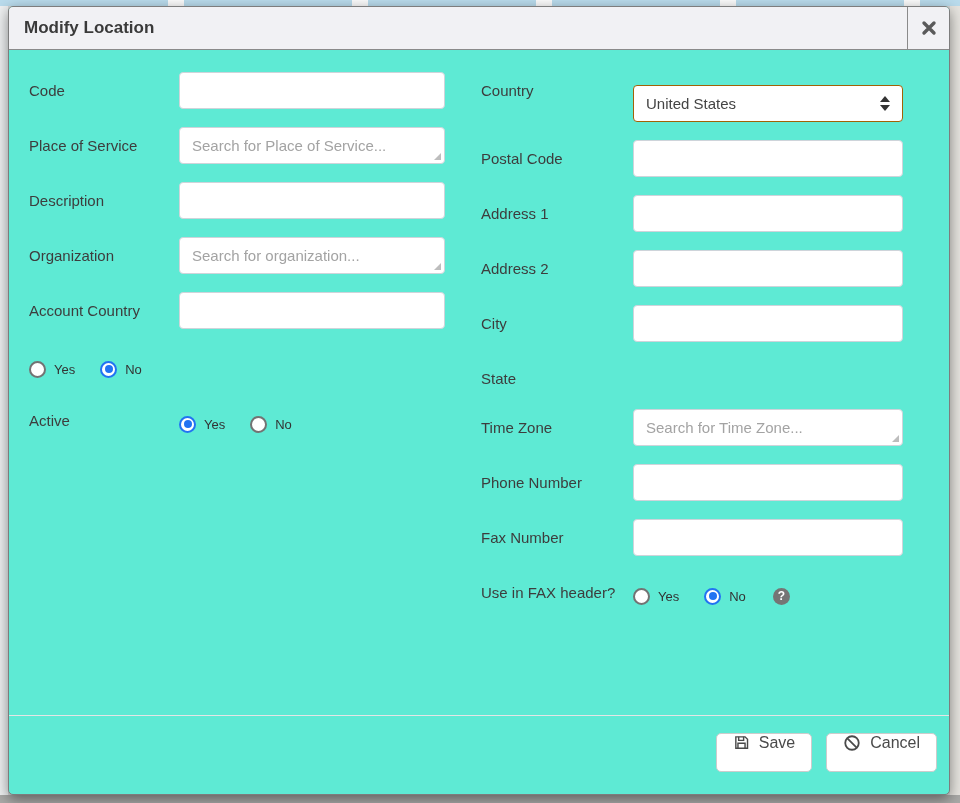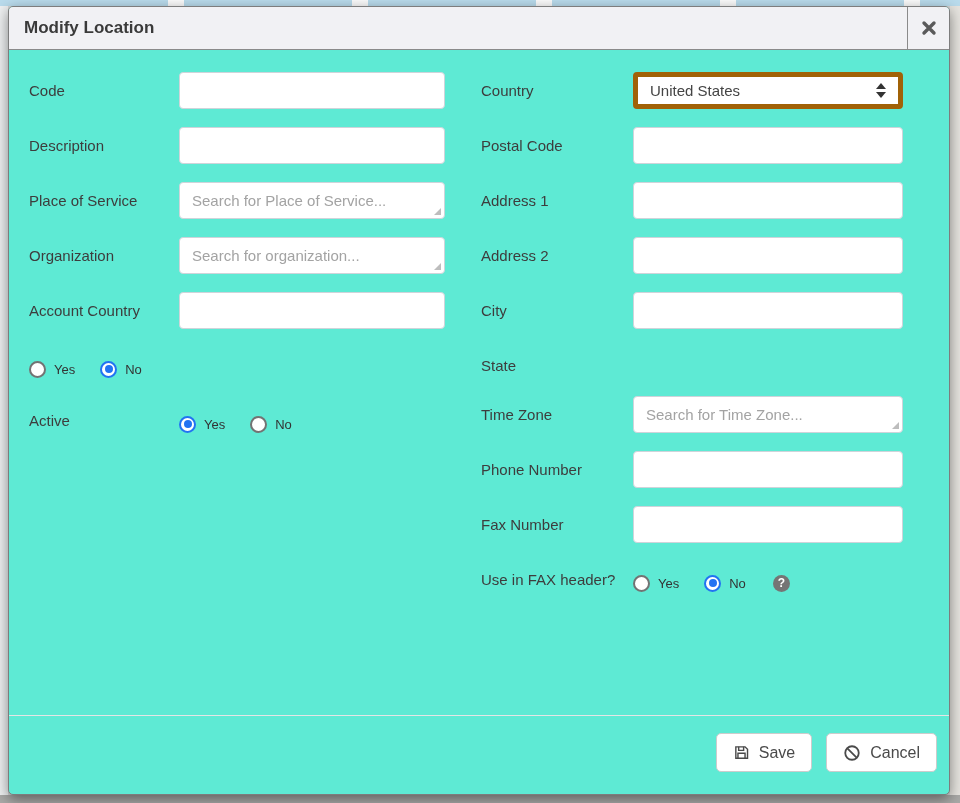--- a/index.html
+++ b/index.html
@@ -58,23 +58,23 @@
     position:relative; height:37px; border:1px solid #ced4da; border-radius:4px;
     background:#fff; display:flex; align-items:center; padding:0 12px; cursor:pointer;
     overflow:hidden;
   }
   .combo .ph { color:#a3a3a3; font-size:15px; white-space:nowrap; }
   .combo::after {
     content:""; position:absolute; right:3px; bottom:3px; width:0; height:0;
     border-left:7px solid transparent; border-bottom:7px solid #bdbdbd;
   }
   .select {
-    height:37px; border:5px solid #a16207; border-radius:4px; background:#fff;
+    height:37px; border:1px solid #a16207; border-radius:4px; background:#fff;
     display:flex; align-items:center; justify-content:space-between;
-    padding:0 12px; cursor:pointer;
+    padding:0 12px; cursor:pointer;margin-top:13px;
   }
   .select .val { color:#444; font-size:15px; }
   .updown { display:flex; flex-direction:column; gap:3px; }
   .updown::before {
     content:""; width:0; height:0;
     border-left:5px solid transparent; border-right:5px solid transparent;
     border-bottom:6px solid #333;
   }
   .updown::after {
     content:""; width:0; height:0;
@@ -96,21 +96,21 @@
     width:17px; height:17px; border-radius:50%; background:#757575; color:#fff;
     font-size:12px; font-weight:bold; display:flex; align-items:center;
     justify-content:center; margin-left:2px; cursor:pointer; flex:none;
   }
   .modal-footer {
     flex:none; height:79px; border-top:1px solid #e5e5e5;
     display:flex; justify-content:flex-end; align-items:flex-start;
     gap:14px; padding:17px 12px 0 12px;
   }
   .btn {
-    display:flex; align-items:center; gap:9px; height:39px; padding:0 16px;
+    display:flex; align-items:flex-start; gap:9px; height:39px; padding:0 16px;
     background:#fff; border:1px solid #ccc; border-radius:5px;
     font-size:16px; color:#4a4a4a; cursor:pointer;
     font-family:"Liberation Sans", sans-serif;
   }
   .btn svg { flex:none; }
 </style>
 </head>
 <body>
 
 <div class="backdrop-tabs"></div>
@@ -130,31 +130,31 @@
   <div class="modal-body">
 
     <div class="col col-left">
 
       <div class="row">
         <label class="lbl">Code</label>
         <div class="ctl"><input class="txt" type="text" style=""></div>
       </div>
 
       <div class="row">
-        <label class="lbl">Description</label>
-        <div class="ctl"><input class="txt" type="text" style=""></div>
-      </div>
-
-      <div class="row">
         <label class="lbl">Place of Service</label>
         <div class="ctl">
           <div class="combo">
             <span class="ph">Search for Place of Service...</span>
           </div>
         </div>
+      </div>
+
+      <div class="row">
+        <label class="lbl">Description</label>
+        <div class="ctl"><input class="txt" type="text" style=""></div>
       </div>
 
       <div class="row">
         <label class="lbl">Organization</label>
         <div class="ctl">
           <div class="combo">
             <span class="ph">Search for organization...</span>
           </div>
         </div>
       </div>

